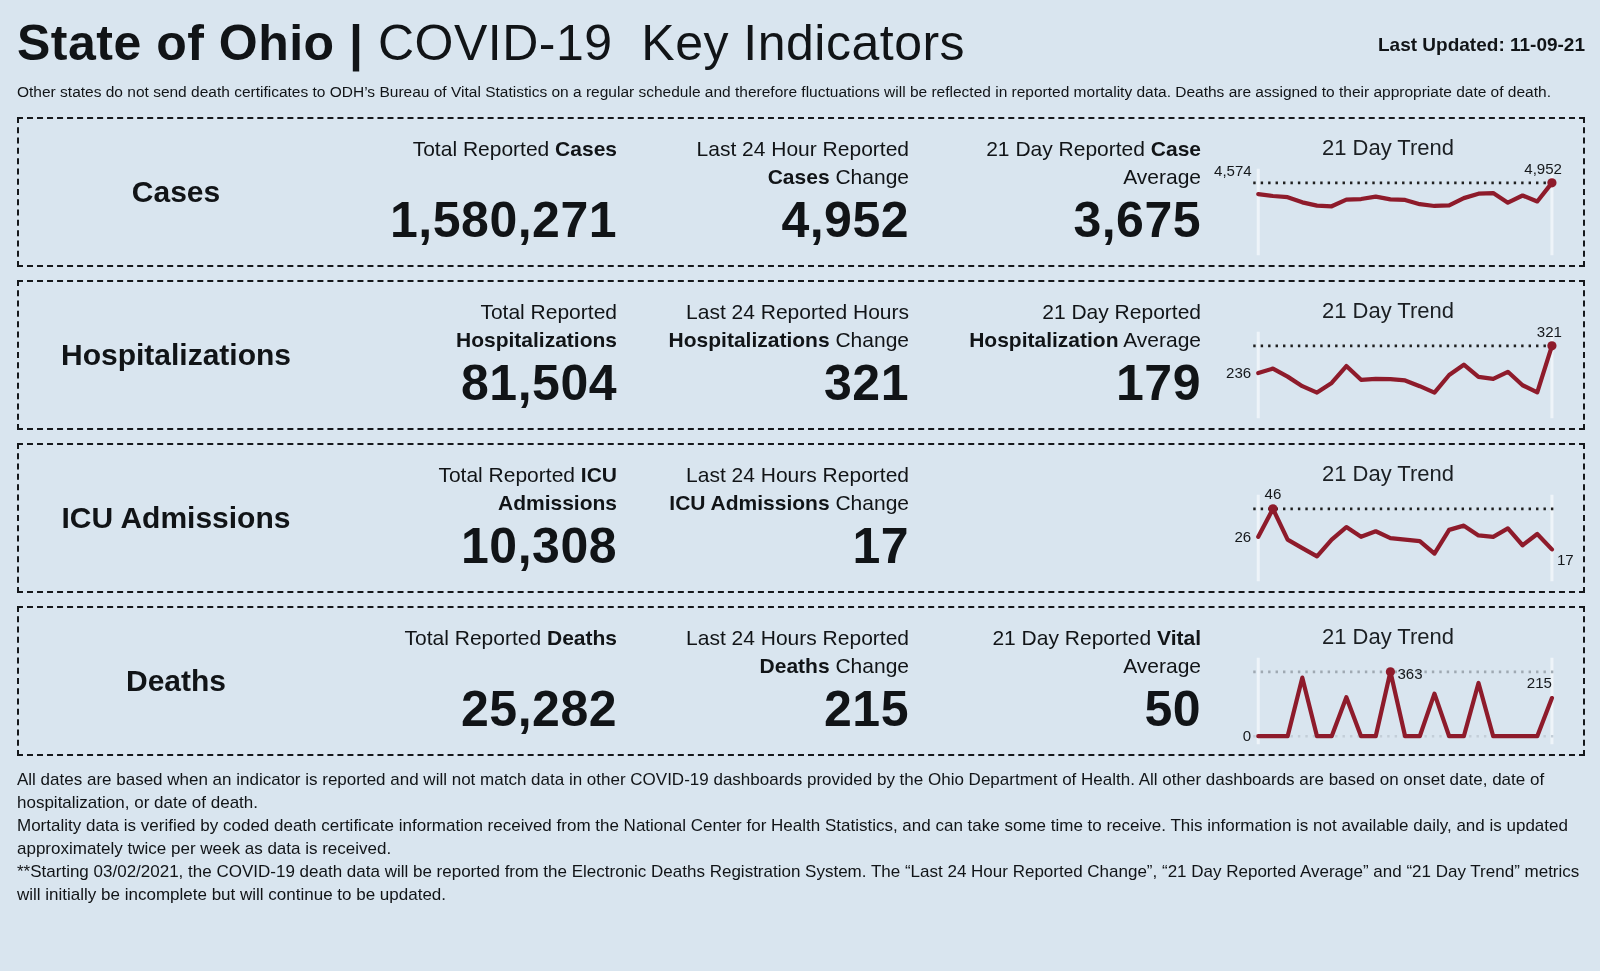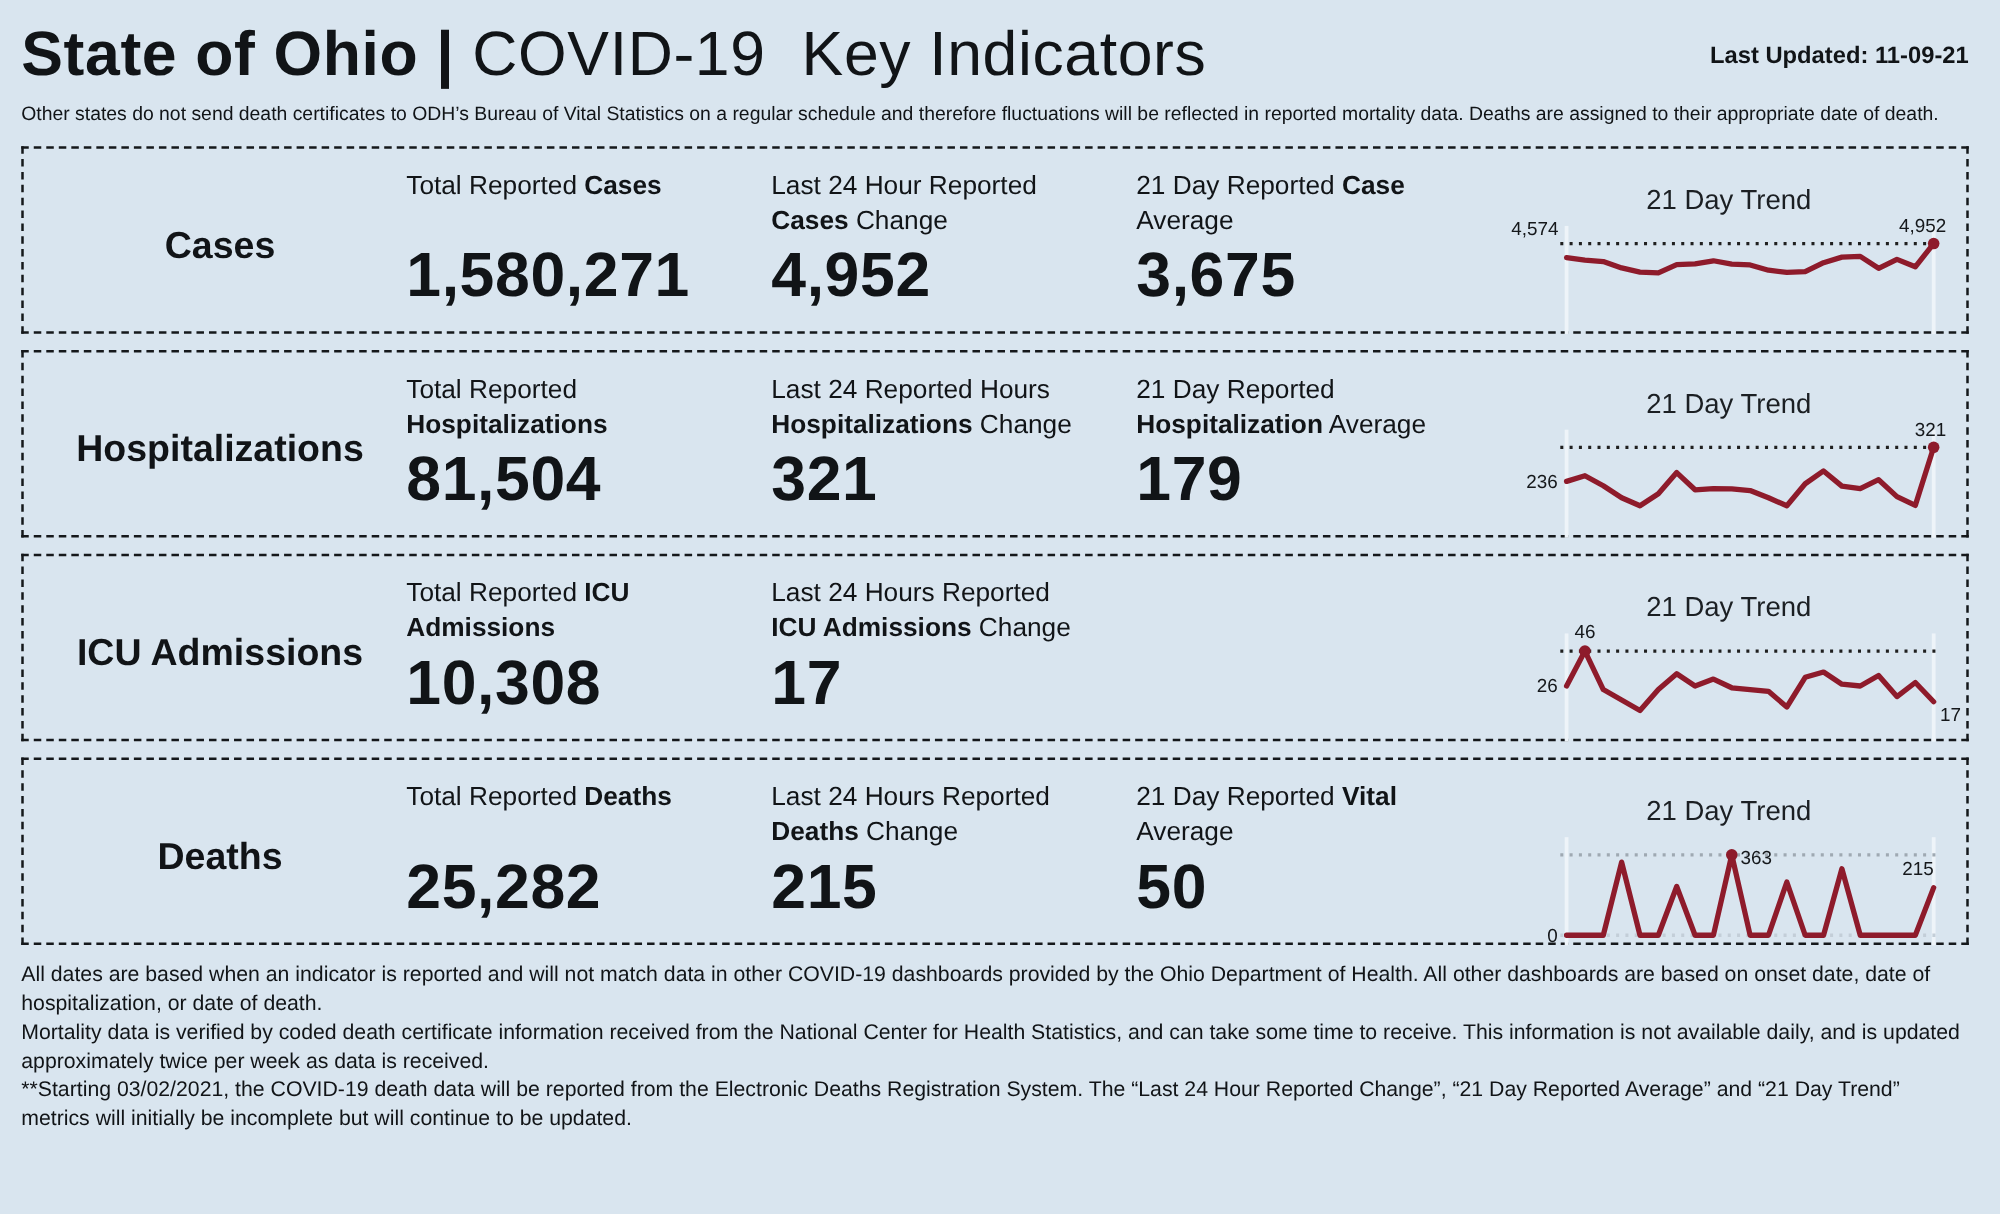--- a/index.html
+++ b/index.html
@@ -2,38 +2,38 @@
 <html><head>
 <meta charset="utf-8">
 <style>
   html,body{margin:0;padding:0;}
   body{
     width:1600px;height:971px;overflow:hidden;
     background:#d9e5ef;color:#111417;
     font-family:"Liberation Sans", sans-serif;
     -webkit-font-smoothing:antialiased;
   }
-  .page{padding:10px 25px 0 17px;}
+  .page{padding:10px 15px 0 17px;}
   .titlebar{display:flex;justify-content:space-between;align-items:flex-start;}
   .title{font-size:50px;line-height:1.1;margin:6px 0 10px 0;letter-spacing:.5px;white-space:pre;}
   .title .tb{font-weight:bold;}
   .title .tsep{font-weight:bold;}
   .updated{font-size:19px;margin-top:24px;white-space:nowrap;font-weight:bold;}
   .intro{font-weight:normal;font-size:15.5px;line-height:1.45;margin:0 0 14px 0;max-width:1566px;}
   .row-box{
     border:2.5px dashed #15181b;margin-bottom:13px;padding:4px 8px;
     display:grid;grid-template-columns:298px 292px 292px 292px 1fr;
     height:138px;align-items:center;
   }
   .row-label{font-size:30px;font-weight:bold;text-align:center;}
-  .stat{text-align:left;align-self:start;padding-top:12px;}
+  .stat{text-align:right;align-self:start;padding-top:12px;}
   .stat-h{font-size:21px;line-height:1.33;min-height:56px;}
   .stat-v{font-size:50px;font-weight:bold;letter-spacing:.5px;margin-top:0px;}
   .trend{align-self:start;padding-top:12px;text-align:center;}
-  .trend-title{font-size:22px;margin-bottom:3px;color:#1b1f23;margin-top:12px;}
+  .trend-title{font-size:22px;margin-bottom:3px;color:#1b1f23;}
   svg.spark{width:352px;height:94px;display:block;margin:0 auto;overflow:visible;}
   .footer{font-size:17px;line-height:1.32;max-width:1572px;margin-top:3px;}
   .footer p{margin:0 0 1px 0;}
 </style>
 </head>
 <body>
 
 <div class="page">
 
   <div class="titlebar">

